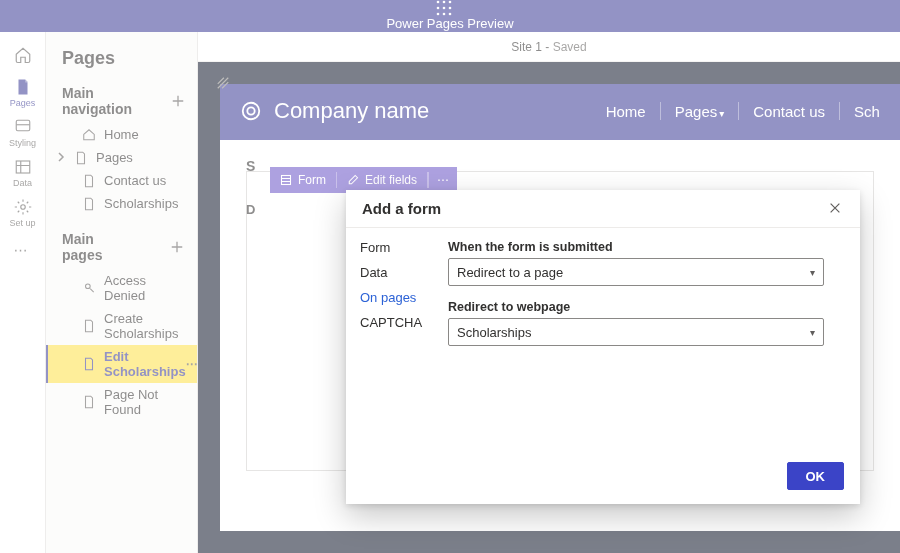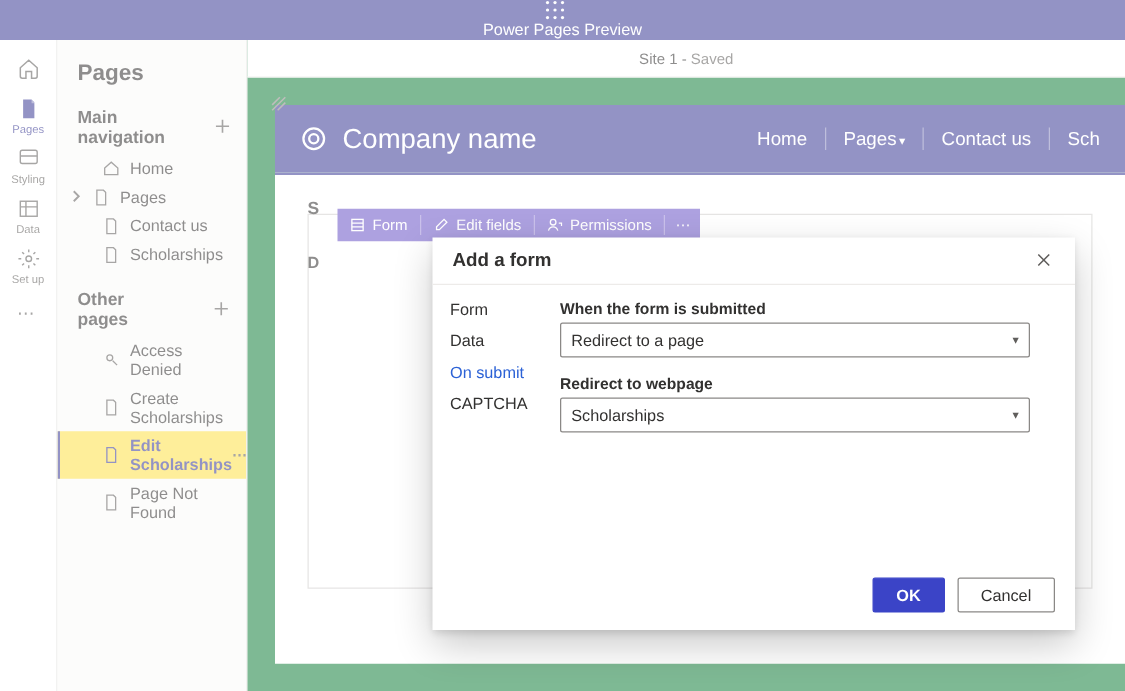--- a/index.html
+++ b/index.html
@@ -73,21 +73,21 @@
     background:#fde047;
     color:#3b3b95; font-weight:600;
   }
   .tree-item.selected::after {
     content:""; position:absolute; left:0; top:0; bottom:0; width:2px; background:#3b3b95;
   }
   .tree-item .more { margin-left:auto; color:#605e5c; letter-spacing:1px; font-size:12px; }
   .indent1 { padding-left:36px; }
 
   
-  .canvas-wrap { flex:1; position:relative; background:#15803d; }
+  .canvas-wrap { flex:1; position:relative; background:#0f172a; }
   .breadcrumb-bar {
     height:30px; background:#fff;
     display:flex; align-items:center; justify-content:center;
     border-bottom:1px solid #edebe9;
     font-size:12px; color:#323130;
     position:relative;
   }
   .breadcrumb-bar .saved { color:#605e5c; }
   .resize-handle { position:absolute; left:18px; top:8px; color:#8a8886; }
   .design-surface {
@@ -295,21 +295,21 @@
         <span class="ti-icon">
             <svg viewBox="0 0 24 24" width="14" height="14" fill="none" stroke="#605e5c" stroke-width="1.8">
               <path d="M6 2h9l3 3v17H6z"></path>
             </svg>
           </span>
         <span>Scholarships</span>
       </div>
     </div>
 
     <div class="section-row">
-      <h2>Other pages</h2>
+      <h2>Main pages</h2>
       <span class="add-btn">
         <svg viewBox="0 0 16 16" width="14" height="14" stroke="#605e5c" stroke-width="1.5">
             <path d="M8 2v12M2 8h12"></path>
           </svg>
       </span>
     </div>
     <div class="tree">
       <div class="tree-item indent1">
         <span class="ti-icon">
             <svg viewBox="0 0 24 24" width="14" height="14" fill="none" stroke="#605e5c" stroke-width="1.8">
@@ -388,27 +388,20 @@
           <span>Form</span>
         </div>
         <span class="mt-sep"></span>
         <div class="mt-item">
           <svg viewBox="0 0 16 16" width="12" height="12" fill="none" stroke="#fff" stroke-width="1.4">
               <path d="M11 2l3 3-8 8H3v-3z"></path>
             </svg>
           <span>Edit fields</span>
         </div>
         <span class="mt-sep"></span>
-        <div class="mt-item">
-          <svg viewBox="0 0 16 16" width="12" height="12" fill="none" stroke="#fff" stroke-width="1.4">
-              <circle cx="6" cy="5" r="3"></circle>
-              <path d="M1 14c1-3 3-4 5-4s4 1 5 4M12 6h3v3"></path>
-            </svg>
-          <span>Permissions</span>
-        </div>
         <span class="mt-sep"></span>
         <div class="mt-item dots">⋯</div>
       </div>
 
       <div class="page-body">
         <div style="font-weight:700;font-size:14px;margin-bottom:10px;">S</div>
         <div style="font-weight:700;font-size:13px;margin-bottom:4px;margin-top:28px;">D</div>
         <div class="placeholder-rect" style="margin-top:-50px;"></div>
       </div>
     </div>
@@ -423,37 +416,34 @@
     <span class="close-btn">
       <svg viewBox="0 0 16 16" width="14" height="14" stroke="#605e5c" stroke-width="1.4">
           <path d="M3 3l10 10M13 3L3 13"></path>
         </svg>
     </span>
   </div>
   <div class="modal-body">
     <div class="modal-nav">
       <span class="mn">Form</span>
       <span class="mn">Data</span>
-      <span class="mn active">On submit</span>
+      <span class="mn active">On pages</span>
       <span class="mn">CAPTCHA</span>
     </div>
     <div class="modal-form">
       <label class="mf-label">When the form is submitted</label>
       <div class="mf-select">
         <span>Redirect to a page</span>
         <span class="chev-down">▾</span>
       </div>
       <label class="mf-label second">Redirect to webpage</label>
       <div class="mf-select">
         <span>Scholarships</span>
         <span class="chev-down">▾</span>
       </div>
     </div>
   </div>
   <div class="modal-footer">
     <div class="btn btn-primary">
         <span>OK</span>
       </div>
-    <div class="btn btn-secondary">
-        <span>Cancel</span>
-      </div>
   </div>
 </div>
 
 </body></html>

